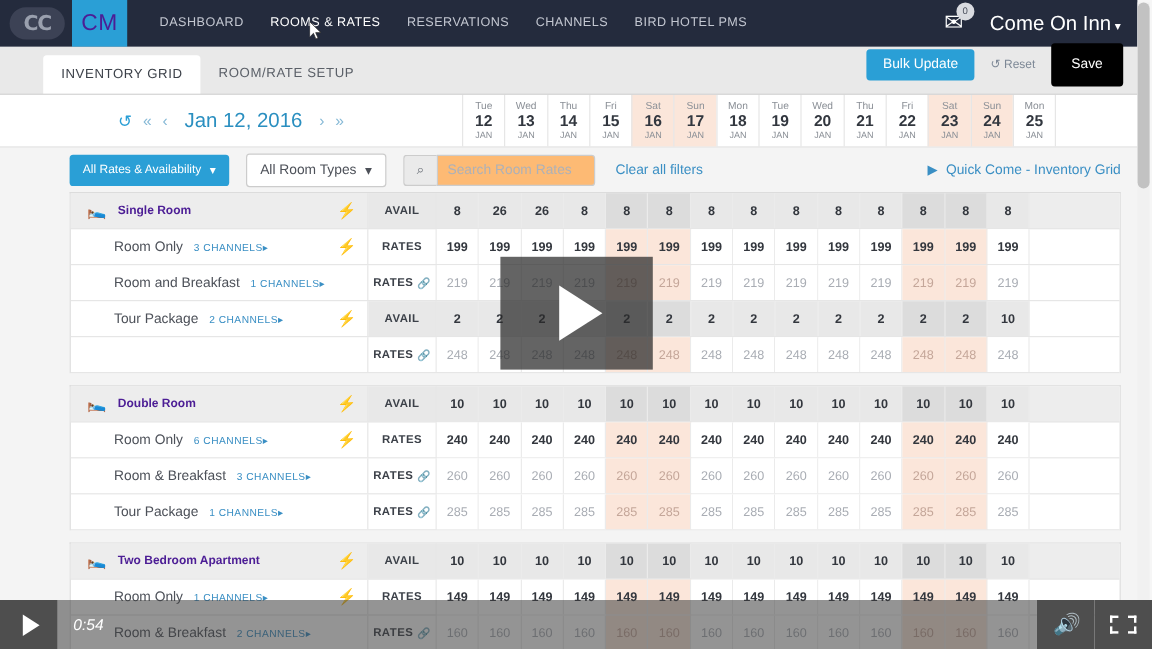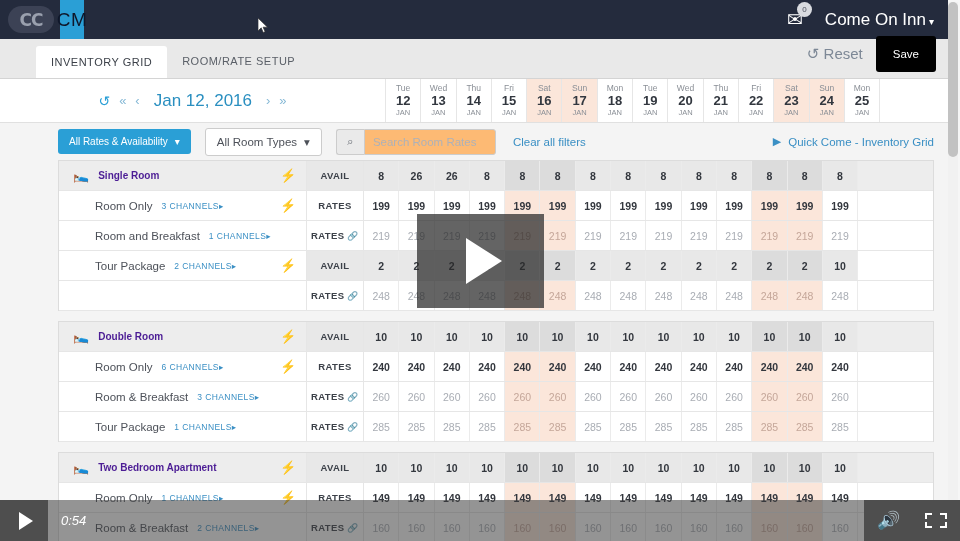--- a/index.html
+++ b/index.html
@@ -16,21 +16,21 @@
     height: 39px; background: #242b3d; display: flex; align-items: center;
     position: relative; width: 948px;
   }
   .logo-cc {
     width: 46px; height: 27px; margin-left: 8px; background: #3c4255;
     border-radius: 14px; display: flex; align-items: center; justify-content: center;
     color: #9aa0ae; font-weight: bold; font-size: 17px; letter-spacing: -1px;
     font-family: "DejaVu Sans", sans-serif;
   }
   .logo-cm {
-    width: 24px; height: 39px; background: #2a9fd6; color: #0f172a;
+    width: 46px; height: 39px; background: #2a9fd6; color: #4c1d95;
     display: flex; align-items: center; justify-content: center;
     font-size: 19px; margin-left: 6px; letter-spacing: .5px;
   }
   .nav-items { display: flex; align-items: center; margin-left: 16px; }
   .nav-item {
     color: #c3c7d1; font-size: 10.5px; letter-spacing: .4px;
     padding: 0 11px; height: 39px; line-height: 39px; cursor: pointer;
     position: relative;
   }
   .nav-item.active { color: #ffffff; }
@@ -57,21 +57,21 @@
     height: 30px; line-height: 30px; cursor: pointer;
   }
   .tab.active { background: #fff; color: #3c4149; border-radius: 3px 3px 0 0; height: 32px; line-height: 32px; }
   .subnav-right { margin-left: auto; display: flex; align-items: center; padding: 0 12px 6px 0; }
   .btn {
     font-size: 11.5px; border: none; border-radius: 3px; padding: 7px 14px;
     color: #fff; cursor: pointer; font-family: "Liberation Sans", sans-serif;
   }
   .btn-blue { background: #2a9fd6; }
   .btn-green { background: #000000; padding: 12px 17px; }
-  .btn-reset { background: none; color: #7d8896; font-size: 15px; padding: 0 13px; cursor: pointer; }
+  .btn-reset { background: none; color: #7d8896; font-size: 10px; padding: 0 13px; cursor: pointer; }
 
   
   .datebar {
     height: 44px; background: #fff; border-bottom: 1px solid #e0e0e0;
     display: flex; align-items: stretch; width: 948px;
   }
   .datenav { width: 385px; display: flex; align-items: center; justify-content: center; gap: 9px; }
   .dn-ico { color: #2a9fd6; font-size: 14px; cursor: pointer; }
   .dn-ico.sm { font-size: 13px; color: #86b9d6; }
   .dn-label { color: #2a8fc0; font-size: 17px; padding: 0 5px; cursor: pointer; }
@@ -180,40 +180,48 @@
   .rightgutter { position:absolute; right:0; top:0; width:12px; height:541px; background:#f6f6f6; z-index:20;}
 </style>
 </head>
 <body>
 
 <div id="app">
 
   <div class="topnav">
     <div class="logo-cc">CC</div>
     <div class="logo-cm">CM</div>
+    <div class="nav-items">
+      <div class="nav-item">DASHBOARD</div>
+      <div class="nav-item active">ROOMS &amp; RATES</div>
+      <div class="nav-item">RESERVATIONS</div>
+      <div class="nav-item">CHANNELS</div>
+      <div class="nav-item">BIRD HOTEL PMS</div>
+    </div>
     <div class="nav-right">
       <div class="mail-wrap">
         <span class="mail-icon">✉</span>
         <span class="mail-badge">0</span>
       </div>
       <div class="account">
         <span>Come On Inn</span><span class="caret-down">▾</span>
       </div>
     </div>
     <svg class="cursor-arrow" viewBox="0 0 11 15">
       <path d="M0,0 L0,13 L3.2,9.8 L5.2,14.5 L7.1,13.7 L5.1,9.2 L9.5,9.2 Z" fill="#fff" stroke="#333" stroke-width="0.7"></path>
     </svg>
   </div>
 
   <div class="subnav">
     <div class="tabs">
       <div class="tab active">INVENTORY GRID</div>
       <div class="tab">ROOM/RATE SETUP</div>
     </div>
     <div class="subnav-right">
+      <button class="btn btn-blue">Bulk Update</button>
       <div class="btn-reset">
         <span>↺</span>
         <span>Reset</span>
       </div>
       <button class="btn btn-green">Save</button>
     </div>
   </div>
 
   <div class="datebar">
     <div class="datenav">

